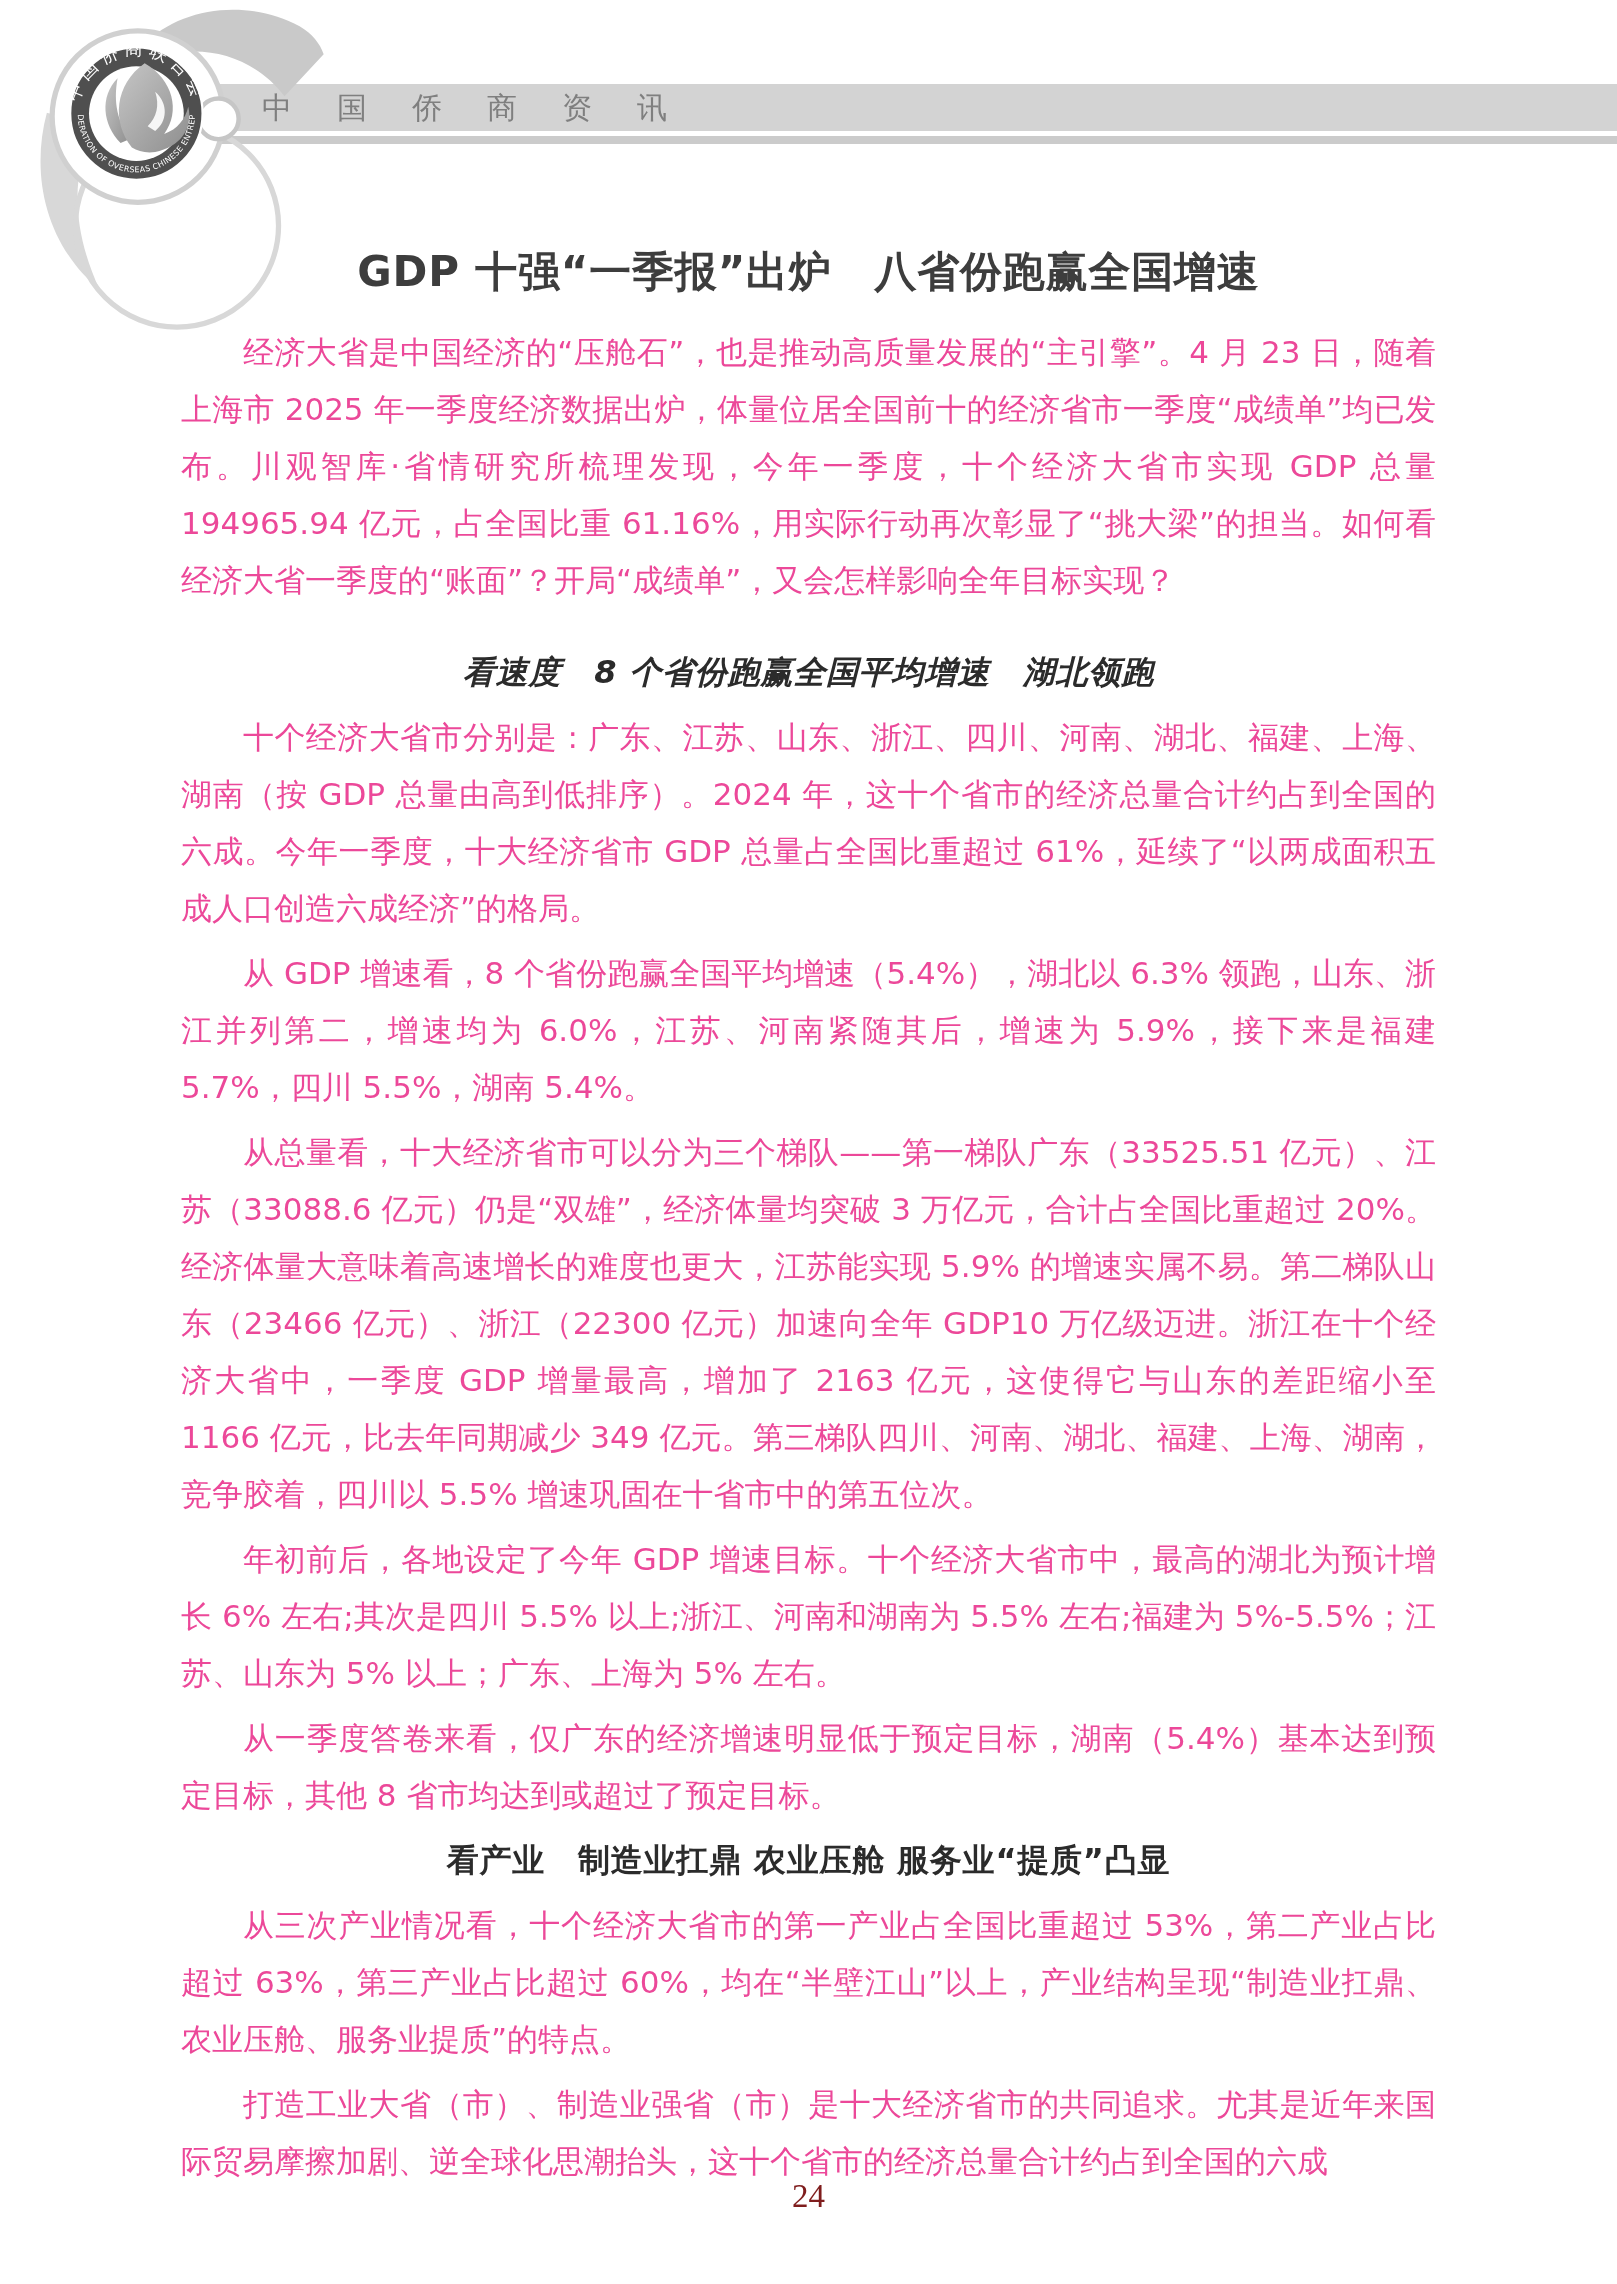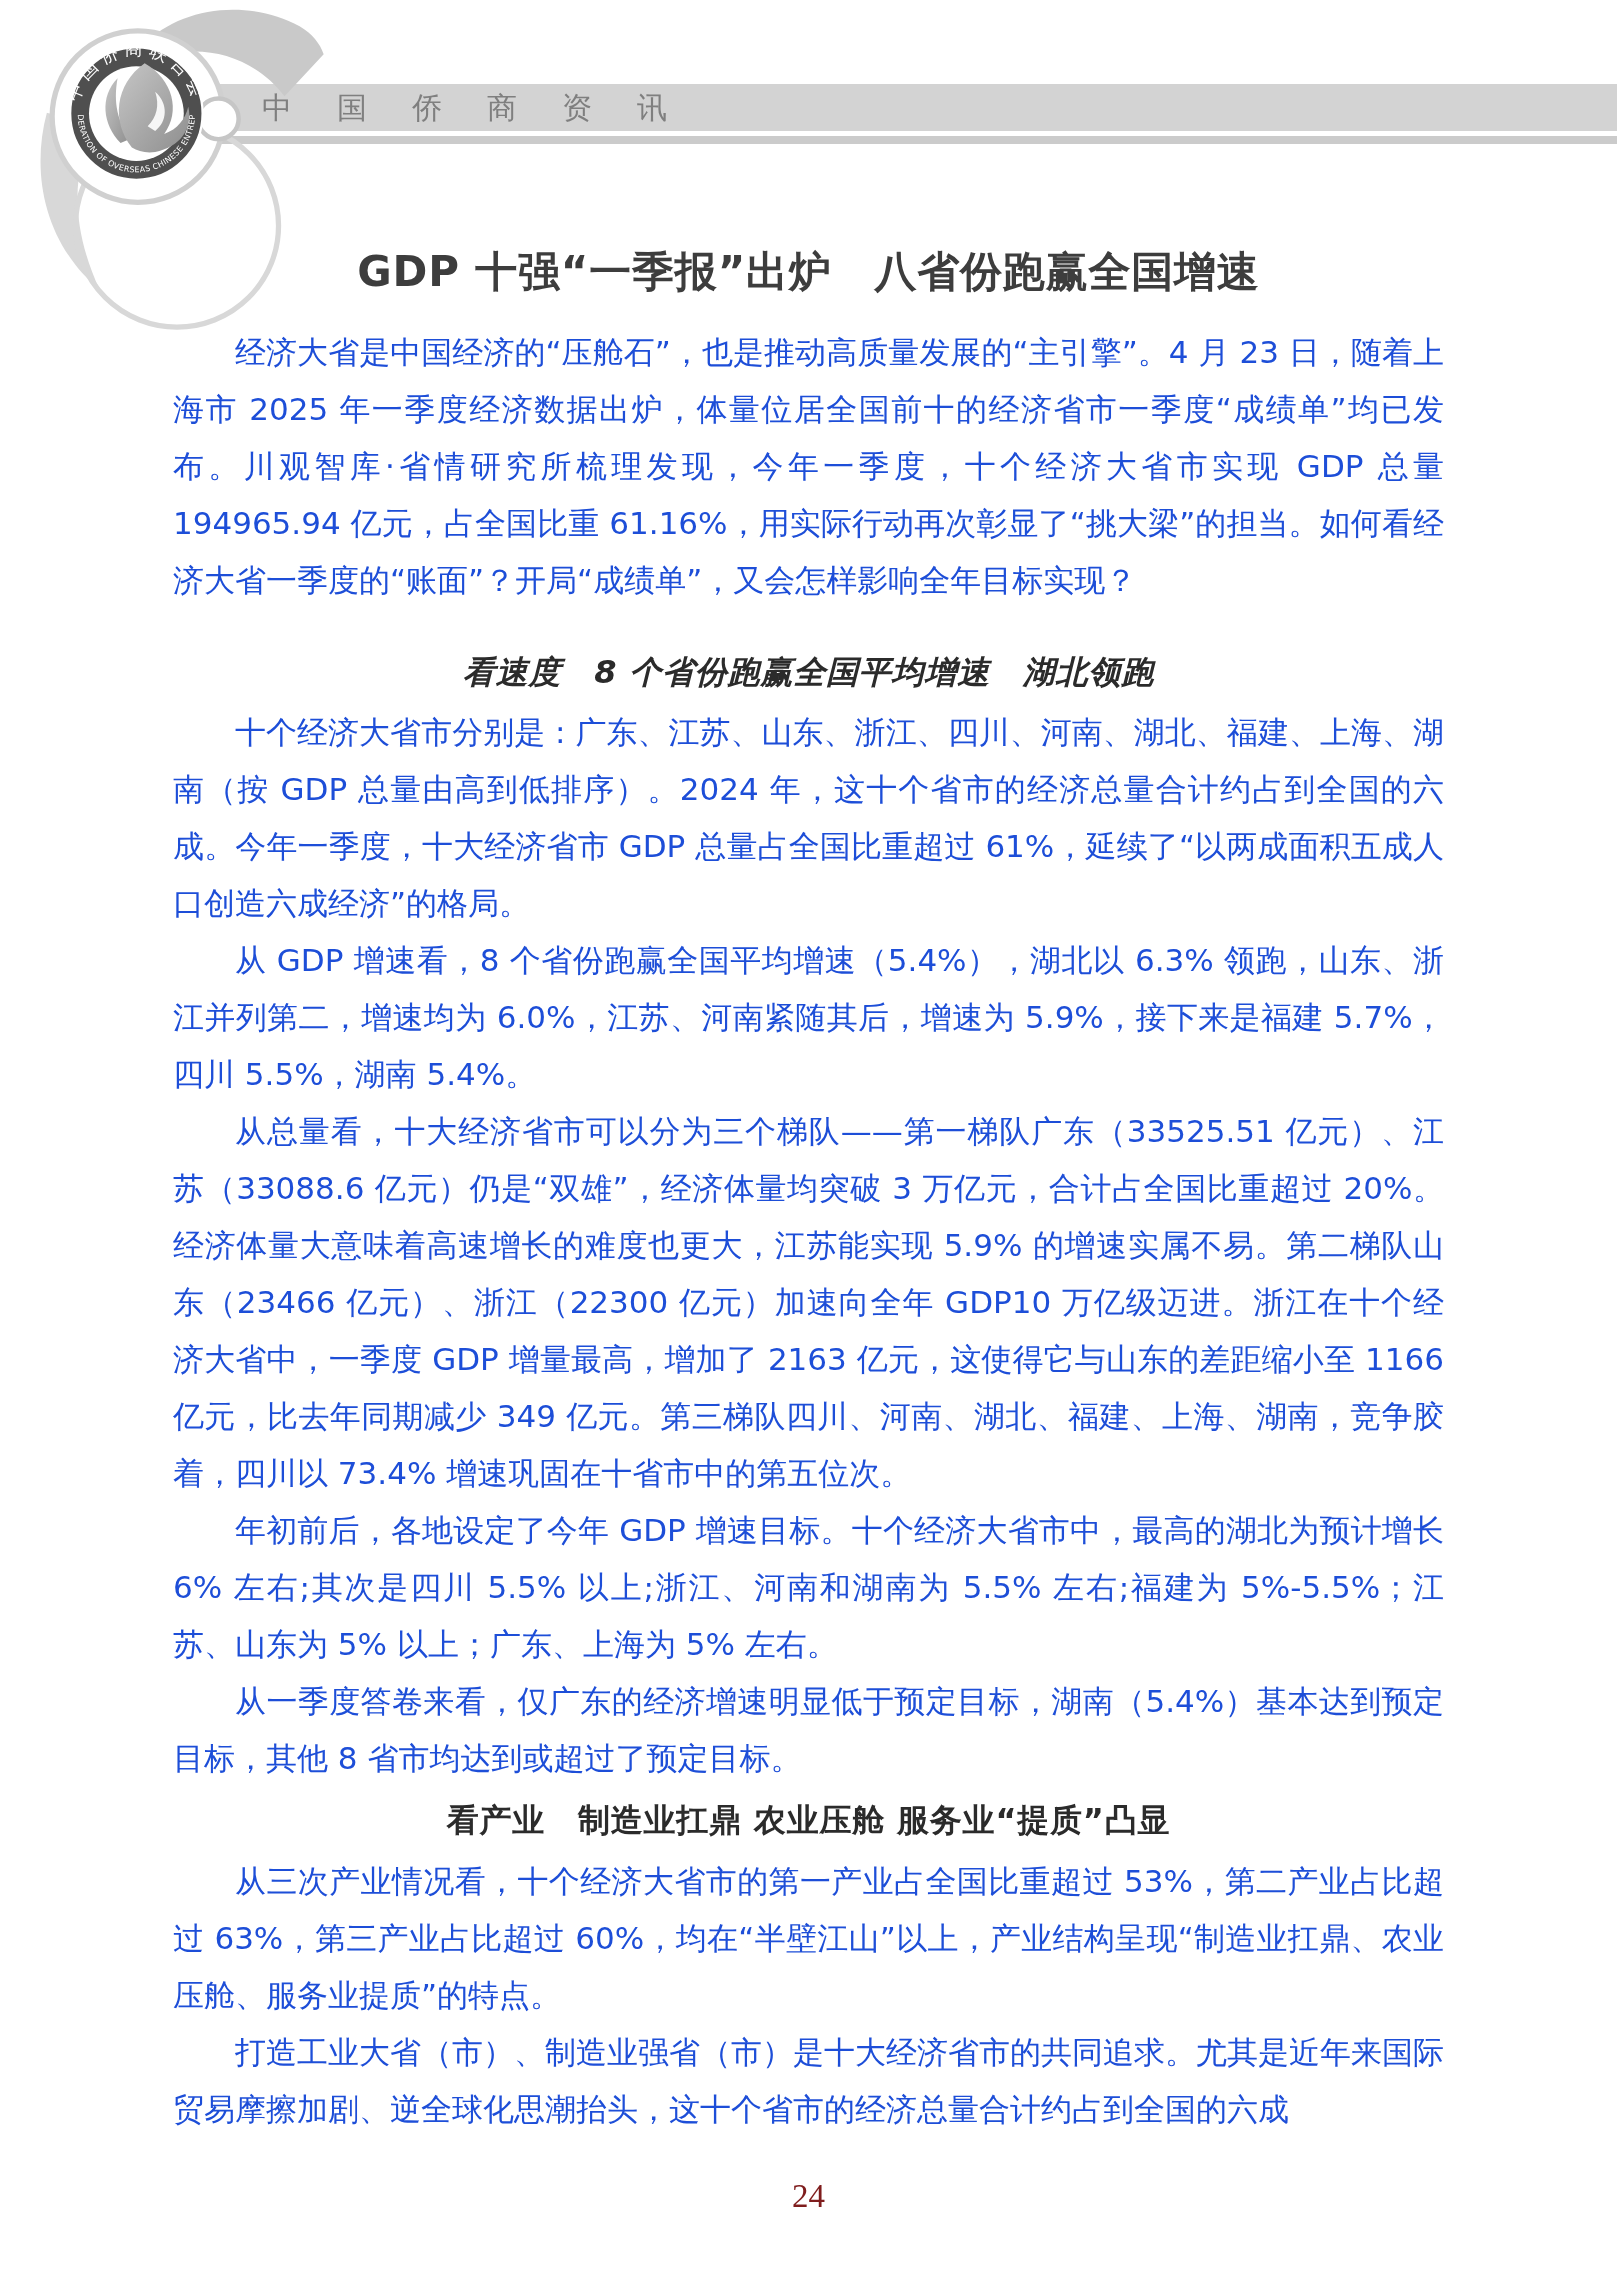--- a/index.html
+++ b/index.html
@@ -15,22 +15,22 @@
     font-size:30px;letter-spacing:45px;color:#7f7f7f;white-space:nowrap;
   }
   .decor{position:absolute;left:0;top:0;width:527px;height:346px;}
   
   .main-col{position:absolute;left:173px;top:243px;width:1271px;color:#1d1d1d;}
   .article-title{
     font-size:42px;font-weight:bold;color:#3d3d3d;text-align:center;
     margin:0 0 24px 0;letter-spacing:0.8px;line-height:57px;
   }
   .para{
-    margin:0;font-size:31px;line-height:57px;text-align:justify;text-justify:inter-character;
-    text-indent:2em;color:#1d4ed8;
+    margin:8px;font-size:31px;line-height:57px;text-align:justify;text-justify:inter-character;
+    text-indent:2em;color:#ec4899;
   }
   .subheading{
     font-size:32px;font-weight:bold;color:#2b2b2b;text-align:center;
     line-height:57px;letter-spacing:0.8px;
   }
   .sub-1{margin:35px 0 3px 0;font-style:italic;}
   .sub-2{margin:4.5px 0 4.5px 0;}
   
   .page-number{
     position:absolute;top:2178px;left:0;width:100%;text-align:center;
@@ -82,21 +82,21 @@
     </g>
   </svg>
 
   <main class="main-col">
     <h1 class="article-title">GDP 十强“一季报”出炉　八省份跑赢全国增速</h1>
 
     <p class="para">经济大省是中国经济的“压舱石”，也是推动高质量发展的“主引擎”。4 月 23 日，随着上海市 2025 年一季度经济数据出炉，体量位居全国前十的经济省市一季度“成绩单”均已发布。川观智库·省情研究所梳理发现，今年一季度，十个经济大省市实现 GDP 总量 194965.94 亿元，占全国比重 61.16%，用实际行动再次彰显了“挑大梁”的担当。如何看经济大省一季度的“账面”？开局“成绩单”，又会怎样影响全年目标实现？</p>
     <h2 class="subheading sub-1">看速度　8 个省份跑赢全国平均增速　湖北领跑</h2>
     <p class="para">十个经济大省市分别是 : 广东、江苏、山东、浙江、四川、河南、湖北、福建、上海、湖南（按 GDP 总量由高到低排序）。2024 年，这十个省市的经济总量合计约占到全国的六成。今年一季度，十大经济省市 GDP 总量占全国比重超过 61%，延续了“以两成面积五成人口创造六成经济”的格局。</p>
     <p class="para">从 GDP 增速看，8 个省份跑赢全国平均增速（5.4%），湖北以 6.3% 领跑，山东、浙江并列第二，增速均为 6.0%，江苏、河南紧随其后，增速为 5.9%，接下来是福建 5.7%，四川 5.5%，湖南 5.4%。</p>
-    <p class="para">从总量看，十大经济省市可以分为三个梯队——第一梯队广东（33525.51 亿元）、江苏（33088.6 亿元）仍是“双雄”，经济体量均突破 3 万亿元，合计占全国比重超过 20%。经济体量大意味着高速增长的难度也更大，江苏能实现 5.9% 的增速实属不易。第二梯队山东（23466 亿元）、浙江（22300 亿元）加速向全年 GDP10 万亿级迈进。浙江在十个经济大省中，一季度 GDP 增量最高，增加了 2163 亿元，这使得它与山东的差距缩小至 1166 亿元，比去年同期减少 349 亿元。第三梯队四川、河南、湖北、福建、上海、湖南，竞争胶着，四川以 73.4% 增速巩固在十省市中的第五位次。</p>
+    <p class="para">从总量看，十大经济省市可以分为三个梯队——第一梯队广东（33525.51 亿元）、江苏（33088.6 亿元）仍是“双雄”，经济体量均突破 3 万亿元，合计占全国比重超过 20%。经济体量大意味着高速增长的难度也更大，江苏能实现 5.9% 的增速实属不易。第二梯队山东（23466 亿元）、浙江（22300 亿元）加速向全年 GDP10 万亿级迈进。浙江在十个经济大省中，一季度 GDP 增量最高，增加了 2163 亿元，这使得它与山东的差距缩小至 1166 亿元，比去年同期减少 349 亿元。第三梯队四川、河南、湖北、福建、上海、湖南，竞争胶着，四川以 5.5% 增速巩固在十省市中的第五位次。</p>
     <p class="para">年初前后，各地设定了今年 GDP 增速目标。十个经济大省市中，最高的湖北为预计增长 6% 左右;其次是四川 5.5% 以上;浙江、河南和湖南为 5.5% 左右;福建为 5%-5.5%；江苏、山东为 5% 以上；广东、上海为 5% 左右。</p>
     <p class="para">从一季度答卷来看，仅广东的经济增速明显低于预定目标，湖南（5.4%）基本达到预定目标，其他 8 省市均达到或超过了预定目标。</p>
     <h2 class="subheading sub-2">看产业　制造业扛鼎 农业压舱 服务业“提质”凸显</h2>
     <p class="para">从三次产业情况看，十个经济大省市的第一产业占全国比重超过 53%，第二产业占比超过 63%，第三产业占比超过 60%，均在“半壁江山”以上，产业结构呈现“制造业扛鼎、农业压舱、服务业提质”的特点。</p>
     <p class="para">打造工业大省（市）、制造业强省（市）是十大经济省市的共同追求。尤其是近年来国际贸易摩擦加剧、逆全球化思潮抬头，这十个省市的经济总量合计约占到全国的六成</p>
   </main>
 
   <div class="page-number">24</div>
 
 </div>

